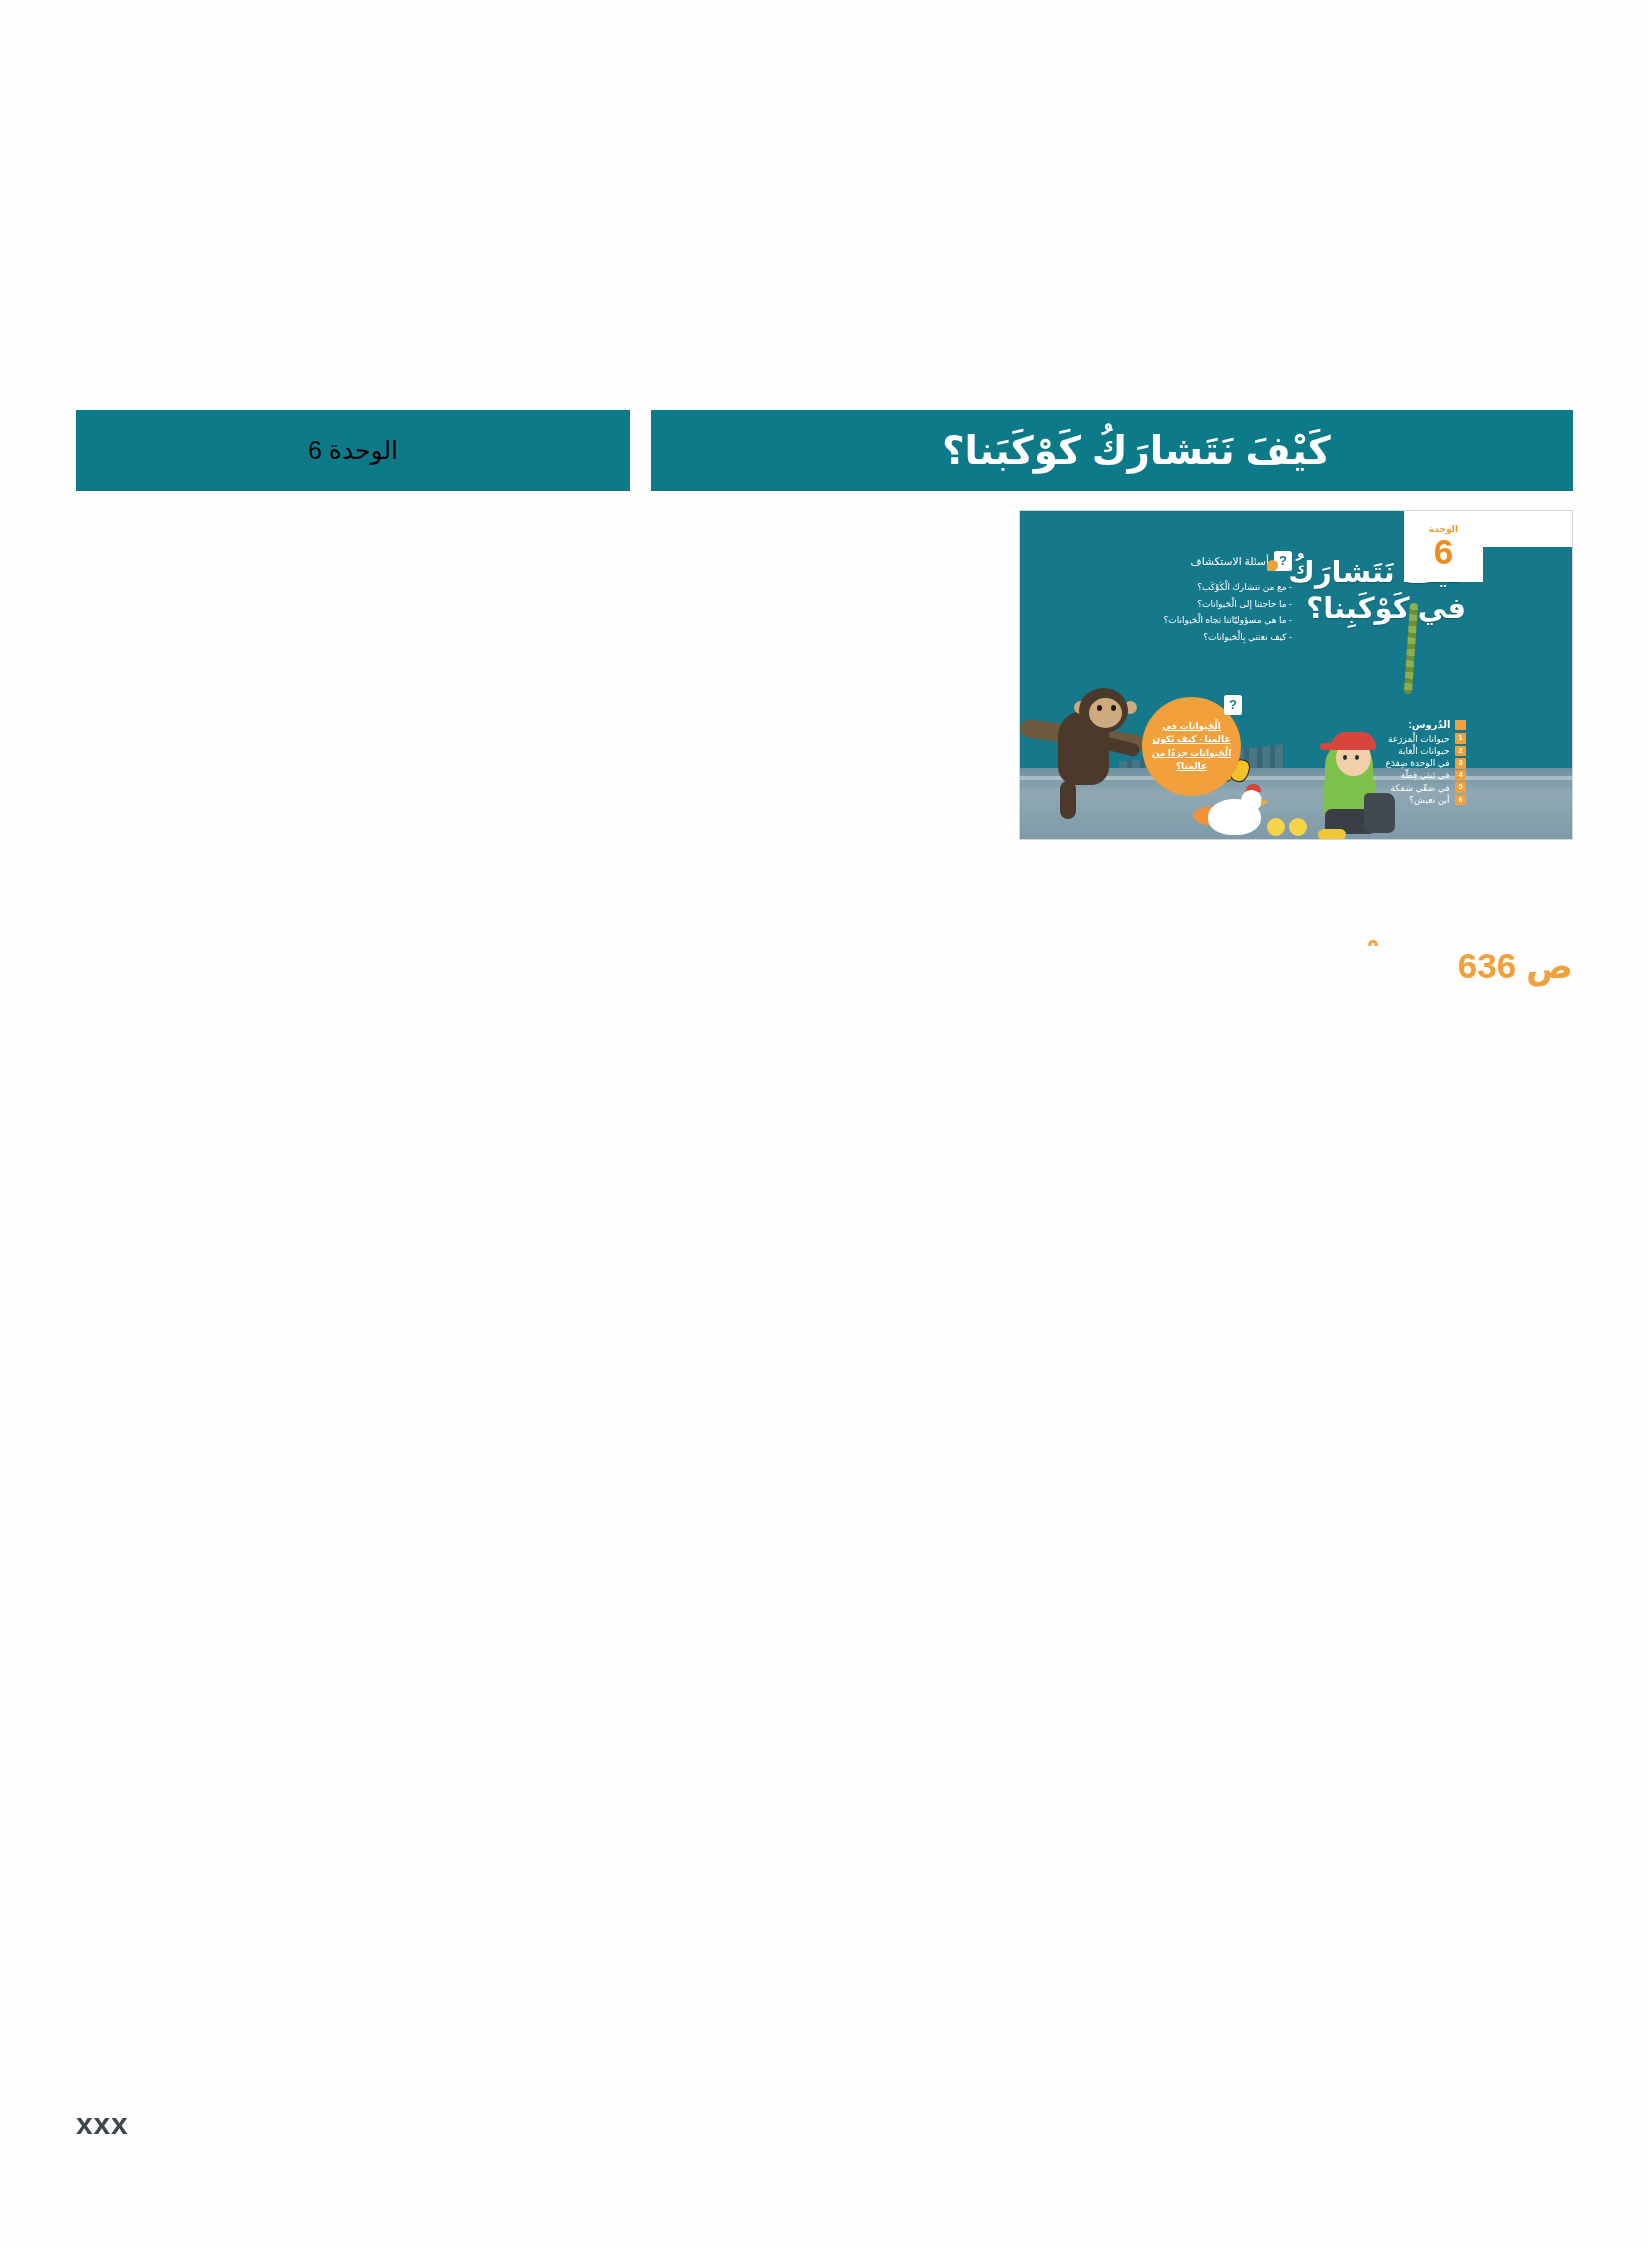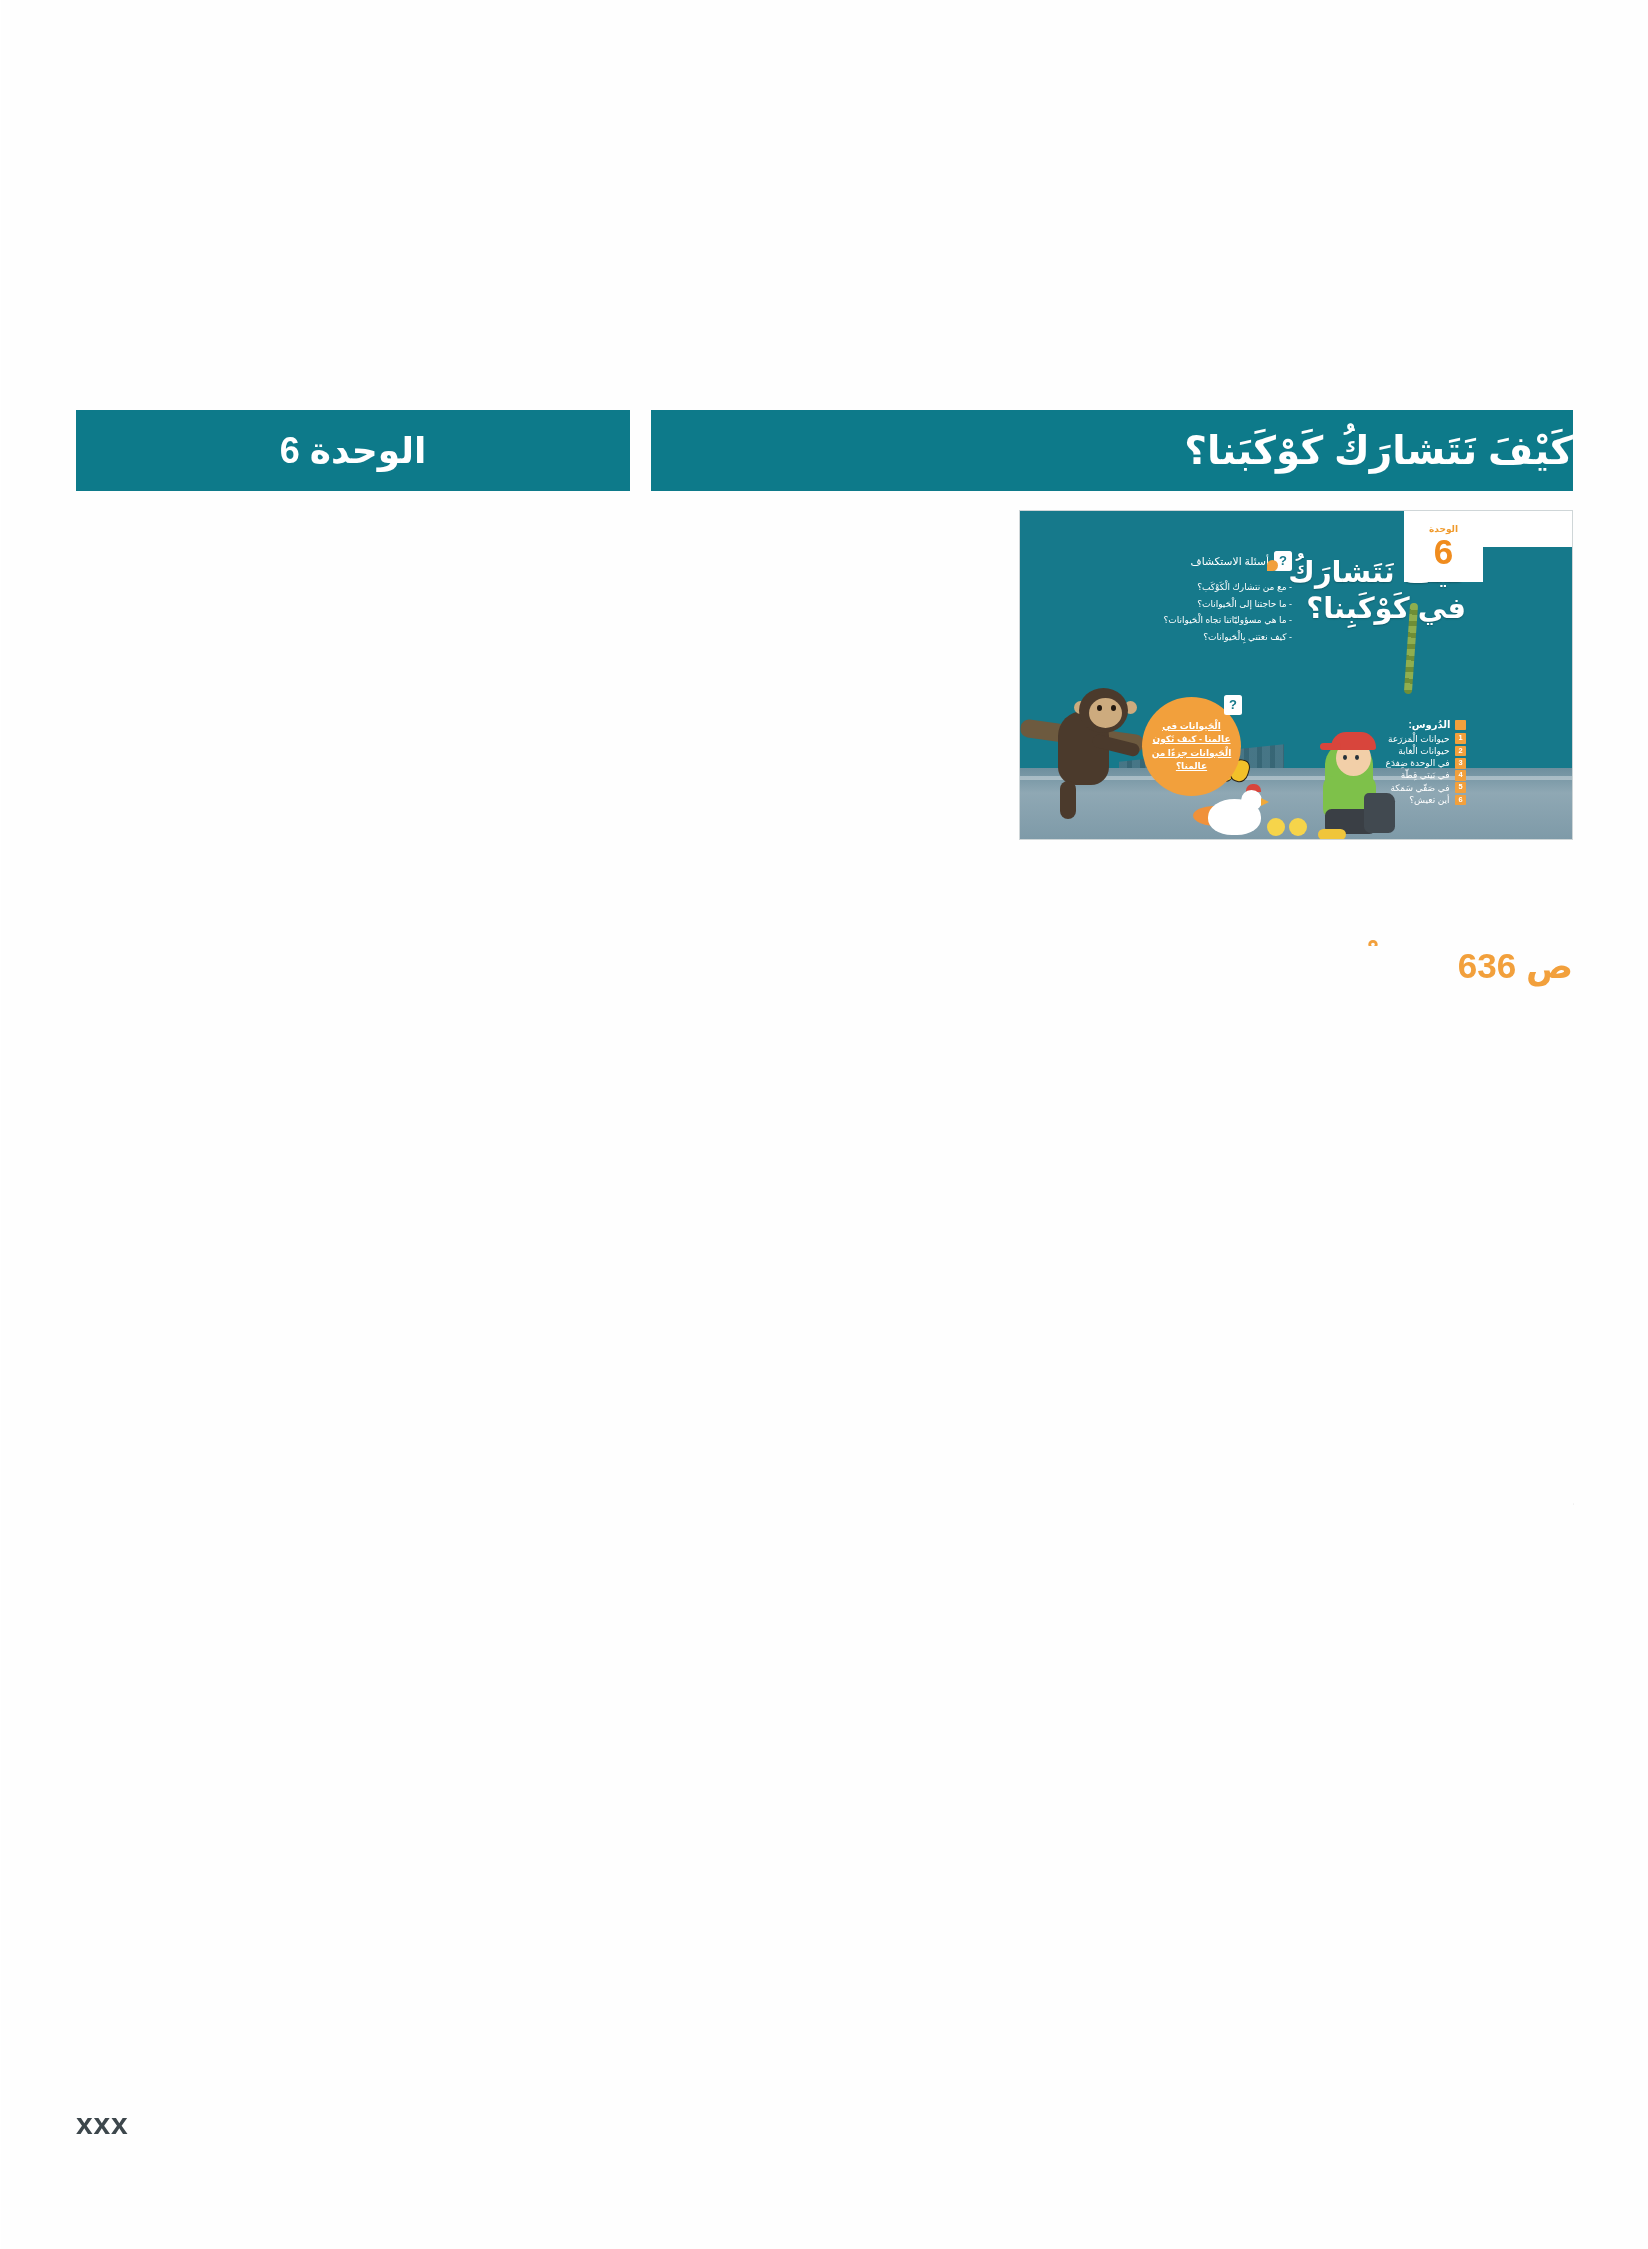--- a/index.html
+++ b/index.html
@@ -33,39 +33,39 @@
     gap: 20.6px;
   }
   .header-unit-box {
     width: 554px;
     background: #0d7a8a;
     display: flex;
     align-items: center;
     justify-content: center;
   }
   .header-unit-box .txt {
-    color: #ffffff;
-    font-size: 36px;
-    font-weight: bold;
+    color: #000000;
+    font-size: 25px;
+    font-weight: normal;
     letter-spacing: 0px;
   }
   .header-title-box {
     flex: 1;
     background: #0d7a8a;
     display: flex;
     align-items: center;
     justify-content: flex-start;
     padding-right: 0;
   }
   .header-title-box .txt {
     color: #ffffff;
     font-size: 39px;
     font-weight: bold;
     width: 100%;
-    text-align: right;
+    text-align: center;
     padding-left: 49px;
     box-sizing: border-box;
   }
 
   
   .intro-row {
     position: absolute;
     top: 510px;
     right: 76px;
     left: 76px;

